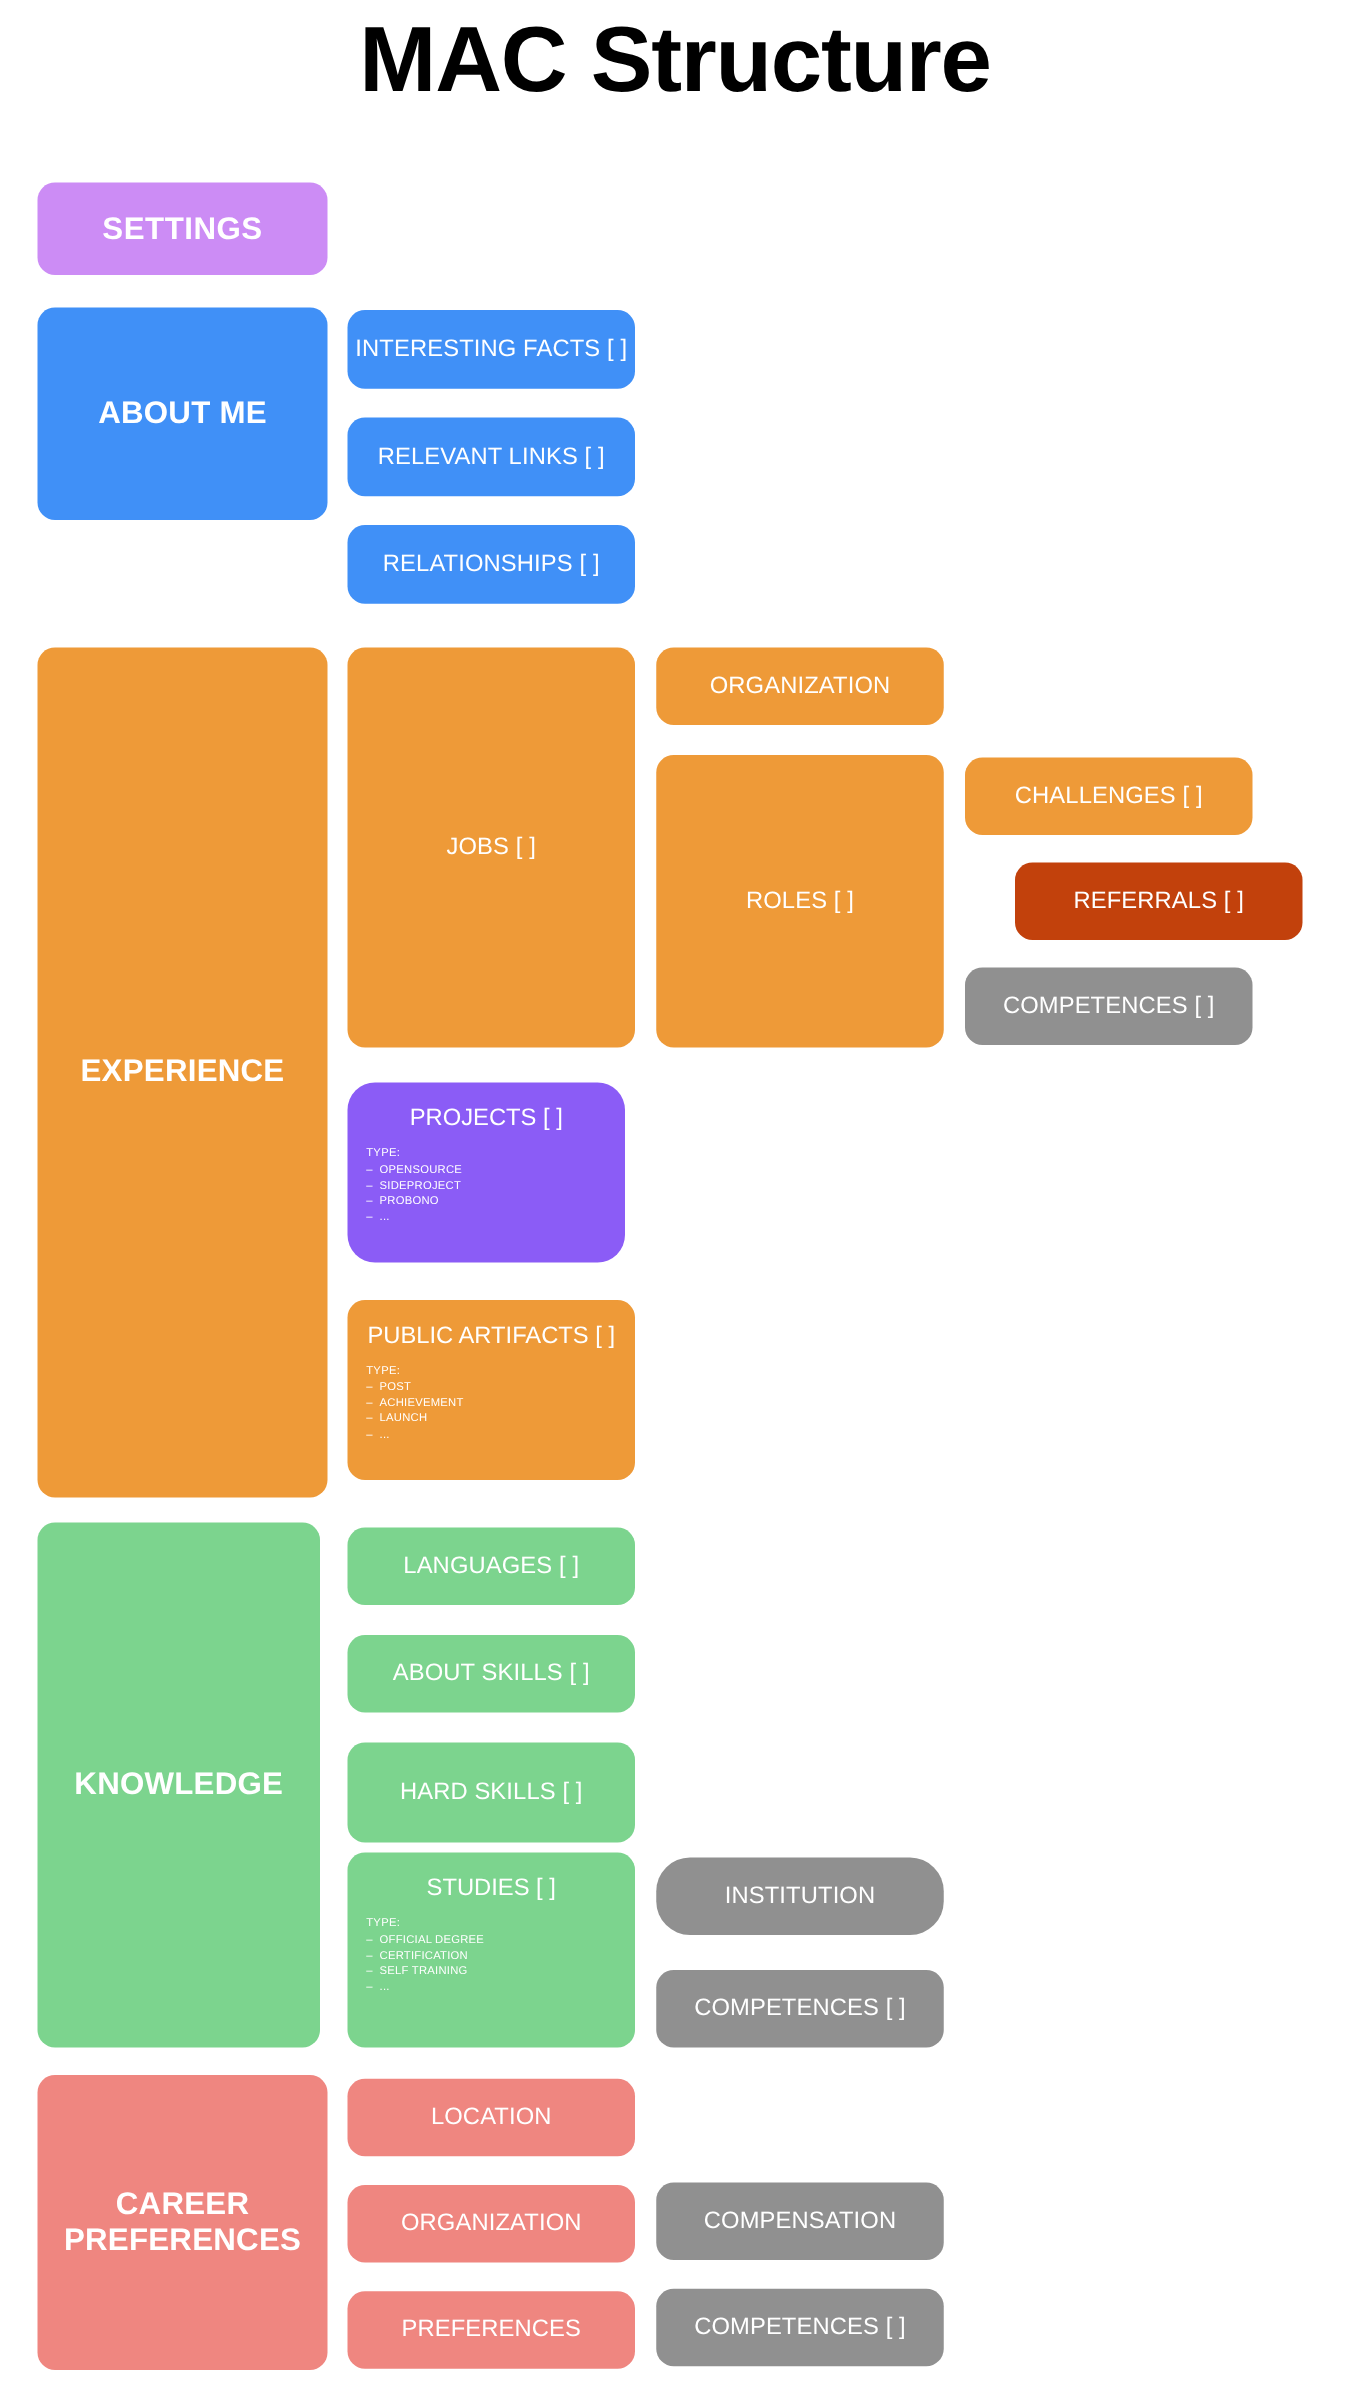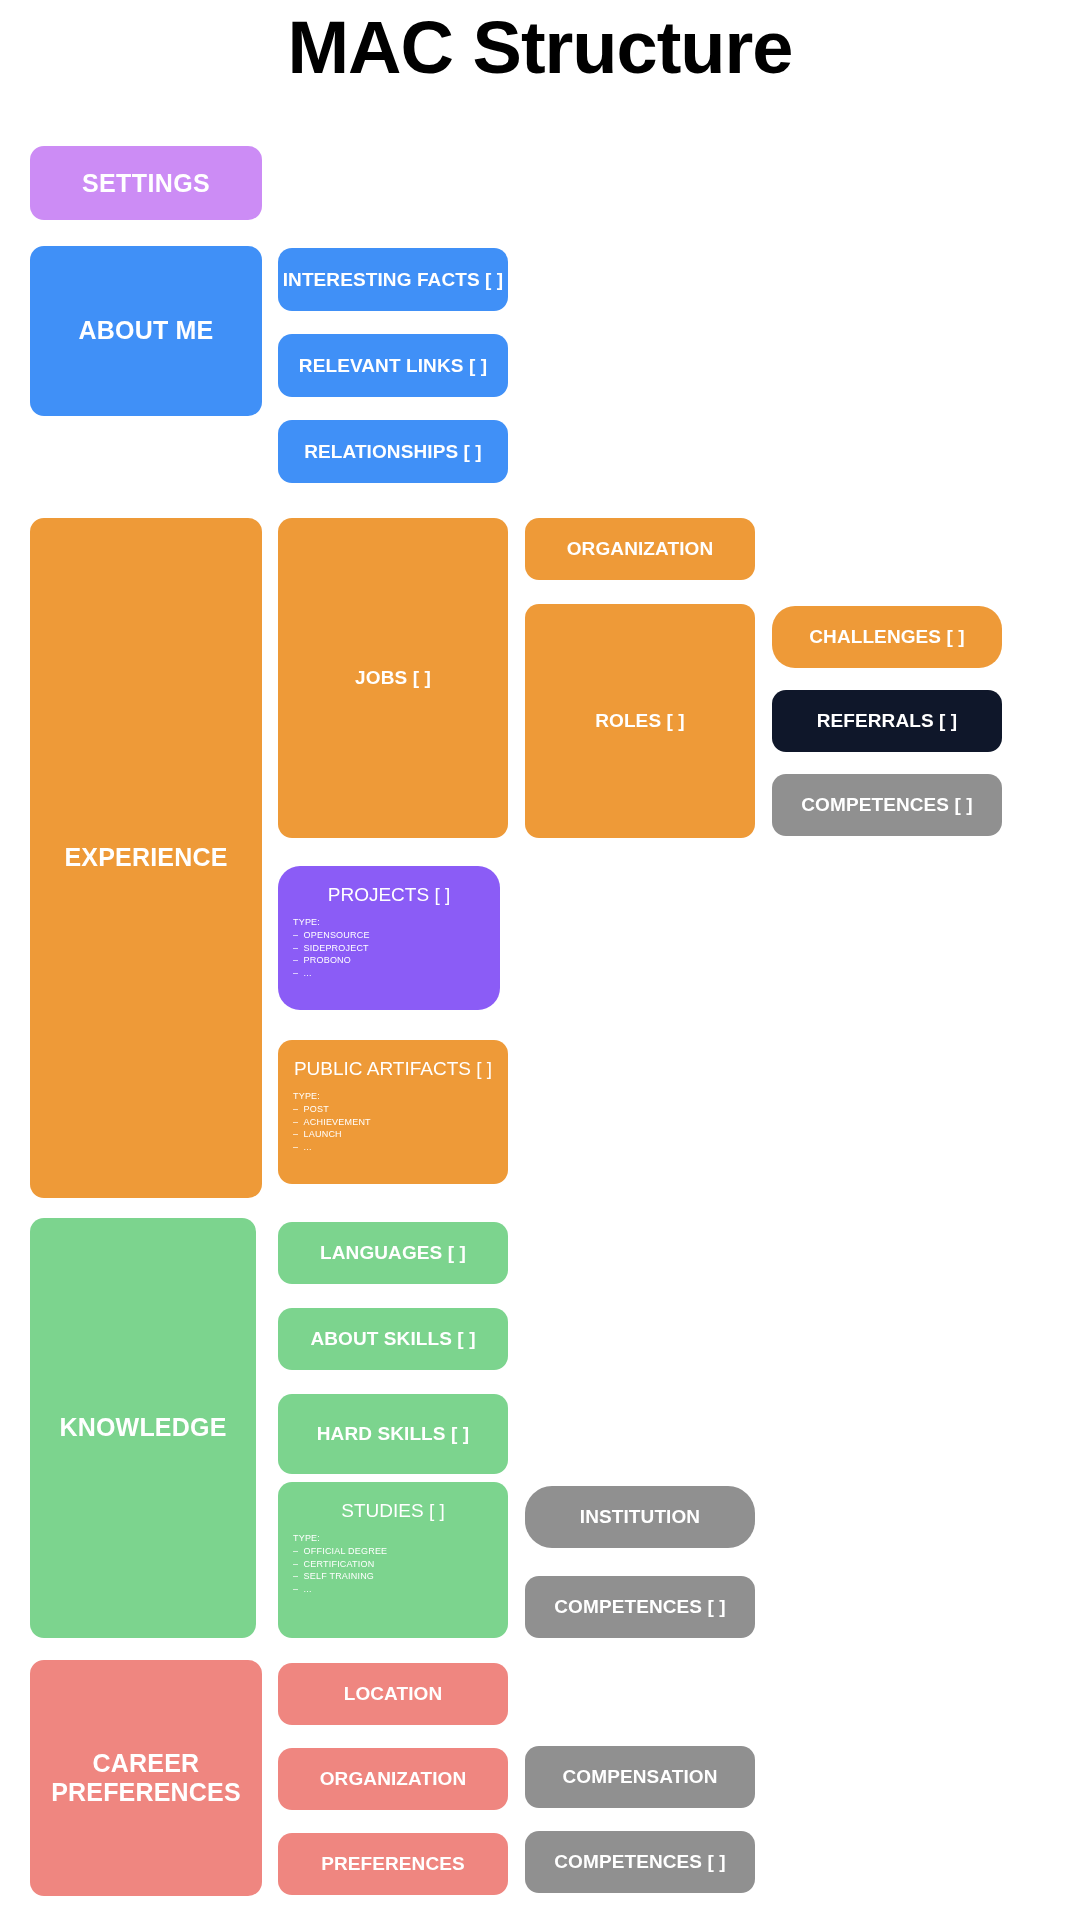--- a/index.html
+++ b/index.html
@@ -54,21 +54,21 @@
   .root .blabel {
     font-size: 25px;
     font-weight: bold;
     letter-spacing: 0.2px;
     line-height: 1.18;
   }
 
   
   .leaf .blabel {
     font-size: 19px;
-    font-weight: bold;
+    font-weight: normal;
     letter-spacing: 0.1px;
   }
 
   
   .withlist {
     display: block;
     padding: 18px 0 0 0;
   }
   .withlist .blabel {
     font-size: 19px;
@@ -148,25 +148,25 @@
 </div>
 
 <div class="block leaf" style="left:525px; top:518px; width:230px; height:62px; background:#EE9A38;">
   <span class="blabel">ORGANIZATION</span>
 </div>
 
 <div class="block leaf" style="left:525px; top:604px; width:230px; height:234px; background:#EE9A38;">
   <span class="blabel">ROLES [ ]</span>
 </div>
 
-<div class="block leaf" style="left:772px; top:606px; width:230px; height:62px; background:#EE9A38;border-radius:23px;">
+<div class="block leaf" style="left:772px; top:606px; width:230px; height:62px; background:#EE9A38;">
   <span class="blabel">CHALLENGES [ ]</span>
 </div>
 
-<div class="block leaf" style="left:772px; top:690px; width:230px; height:62px; background:#0f172a;">
+<div class="block leaf" style="left:812px; top:690px; width:230px; height:62px; background:#c2410c;">
   <span class="blabel">REFERRALS [ ]</span>
 </div>
 
 <div class="block leaf" style="left:772px; top:774px; width:230px; height:62px; background:#909090;">
   <span class="blabel">COMPETENCES [ ]</span>
 </div>
 
 <div class="block root" style="left:30px; top:1218px; width:226px; height:420px; background:#7CD48E;">
   <span class="blabel">KNOWLEDGE</span>
 </div>

